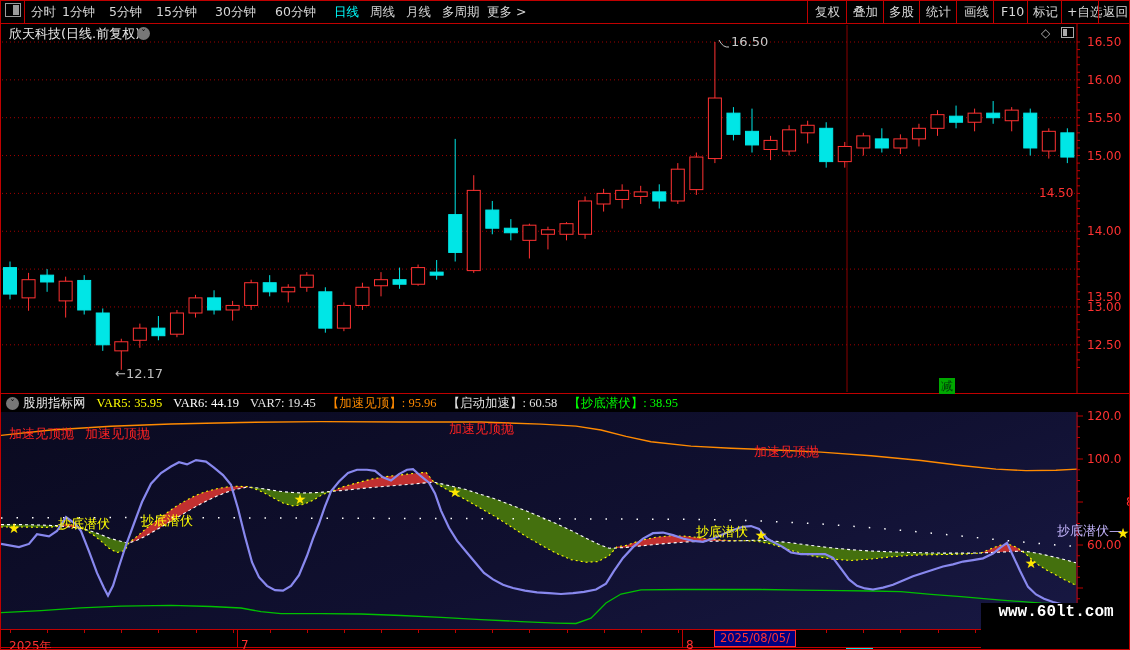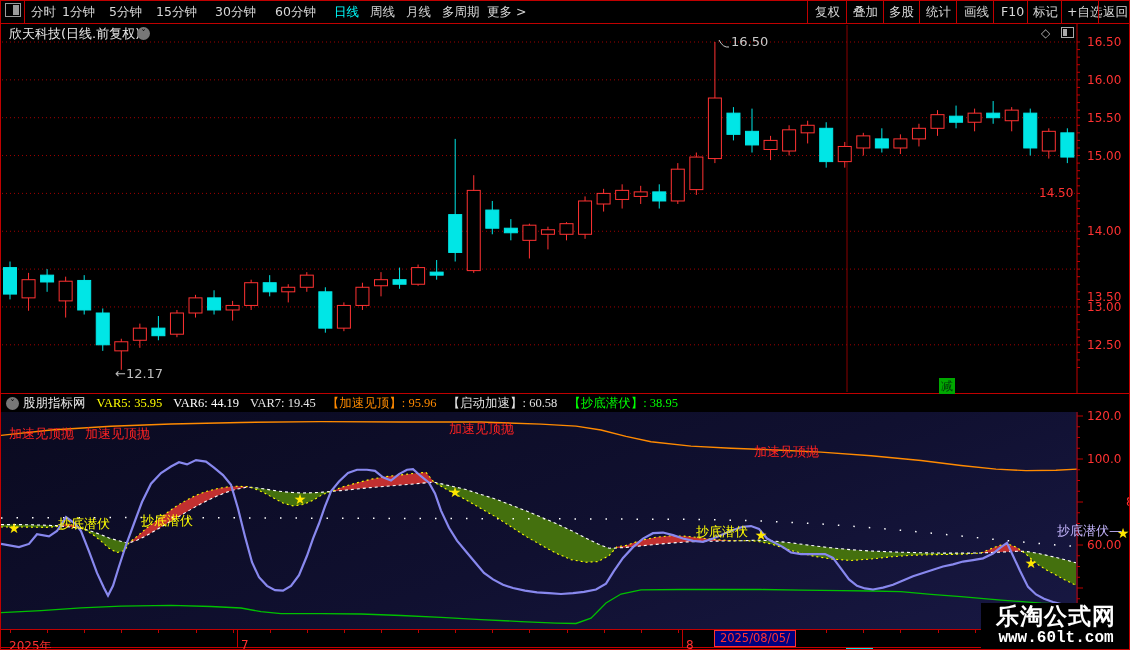--- a/index.html
+++ b/index.html
@@ -346,17 +346,16 @@
   <div id="bottom-axis">
     <span class="blabel" style="left:8px;">2025年</span>
     <span id="month-labels"><span class="blabel" style="left: 240px;">7</span><span class="blabel" style="left: 685px;">8</span></span>
     <span id="date-box">2025/08/05/二</span>
   <span class="tick" style="left: 9px;"></span><span class="tick" style="left: 46px;"></span><span class="tick" style="left: 83px;"></span><span class="tick" style="left: 120px;"></span><span class="tick" style="left: 157px;"></span><span class="tick" style="left: 195px;"></span><span class="tick" style="left: 232px;"></span><span class="tick" style="left: 269px;"></span><span class="tick" style="left: 306px;"></span><span class="tick" style="left: 343px;"></span><span class="tick" style="left: 380px;"></span><span class="tick" style="left: 417px;"></span><span class="tick" style="left: 454px;"></span><span class="tick" style="left: 491px;"></span><span class="tick" style="left: 528px;"></span><span class="tick" style="left: 566px;"></span><span class="tick" style="left: 603px;"></span><span class="tick" style="left: 640px;"></span><span class="tick" style="left: 677px;"></span><span class="tick" style="left: 714px;"></span><span class="tick" style="left: 751px;"></span><span class="tick" style="left: 788px;"></span><span class="tick" style="left: 825px;"></span><span class="tick" style="left: 862px;"></span><span class="tick" style="left: 899px;"></span><span class="tick" style="left: 937px;"></span><span class="tick" style="left: 974px;"></span><span class="tick" style="left: 1011px;"></span><span class="tick" style="left: 1048px;"></span><span class="vline" style="left: 236px;"></span><span class="vline" style="left: 681px;"></span></div>
   <div id="bottom-strip">
     <span id="strip-cyan"></span>
   </div>
 
   <div id="watermark">
-    <div id="wm-line1">乐淘公式网</div>
     <div id="wm-line2">www.60lt.com</div>
   </div>
 
 </div>
 
 </body></html>

